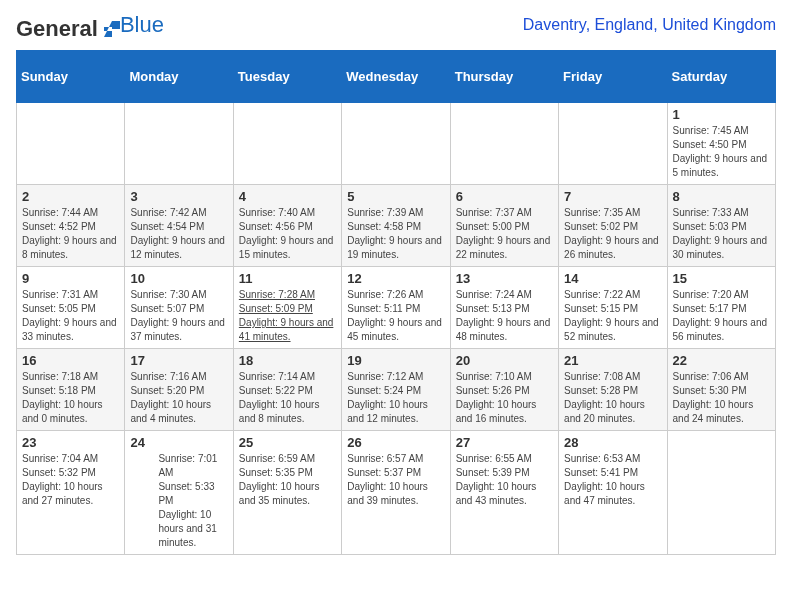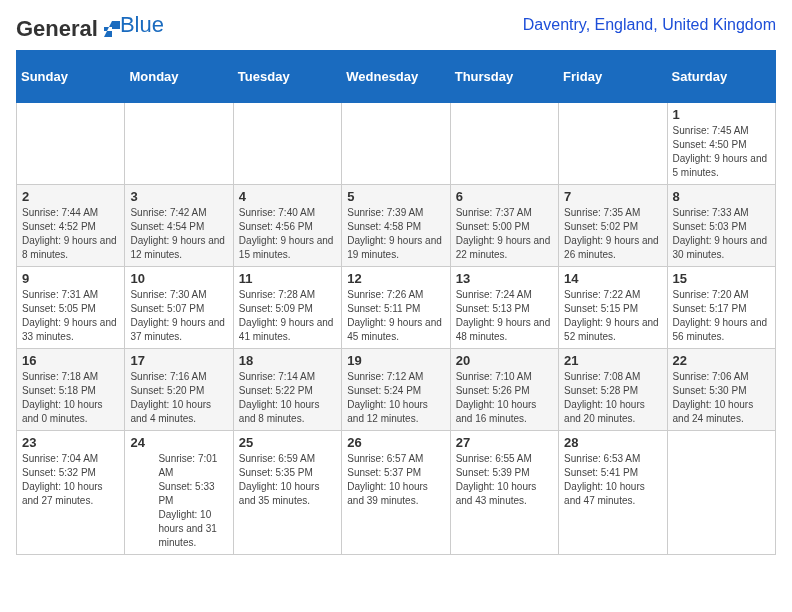--- a/index.html
+++ b/index.html
@@ -175,21 +175,21 @@
 Daylight: 9 hours and 33 minutes.</div>
         </td>
         <td>
           <div class="day-number">10</div>
           <div class="day-info" style="white-space: pre-line;">Sunrise: 7:30 AM
 Sunset: 5:07 PM
 Daylight: 9 hours and 37 minutes.</div>
         </td>
         <td>
           <div class="day-number">11</div>
-          <div class="day-info" style="white-space: pre-line;">Sunrise: 7:28 AM
+          <div class="day-info" style="white-space: pre-line; text-decoration: underline;">Sunrise: 7:28 AM
 Sunset: 5:09 PM
 Daylight: 9 hours and 41 minutes.</div>
         </td>
         <td>
           <div class="day-number">12</div>
           <div class="day-info" style="white-space: pre-line;">Sunrise: 7:26 AM
 Sunset: 5:11 PM
 Daylight: 9 hours and 45 minutes.</div>
         </td>
         <td>

